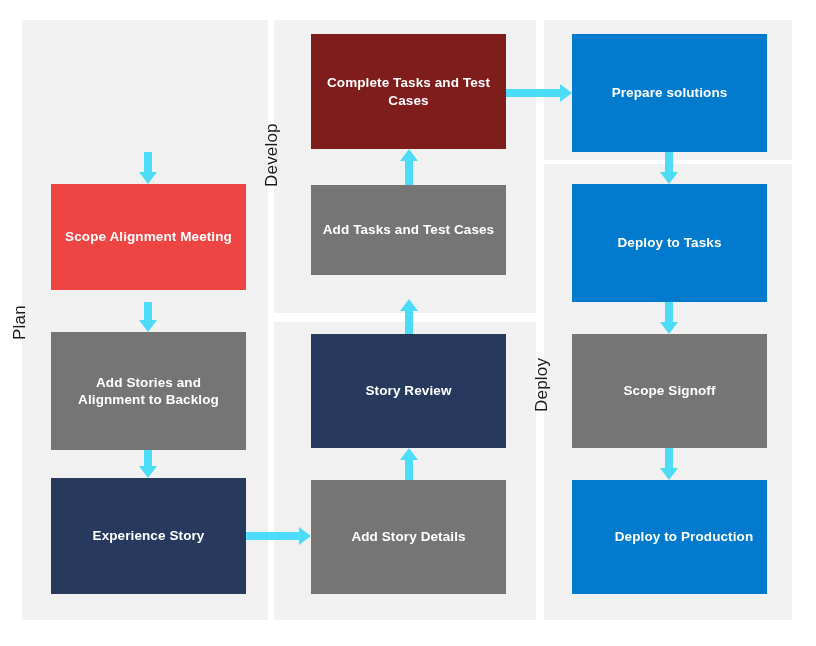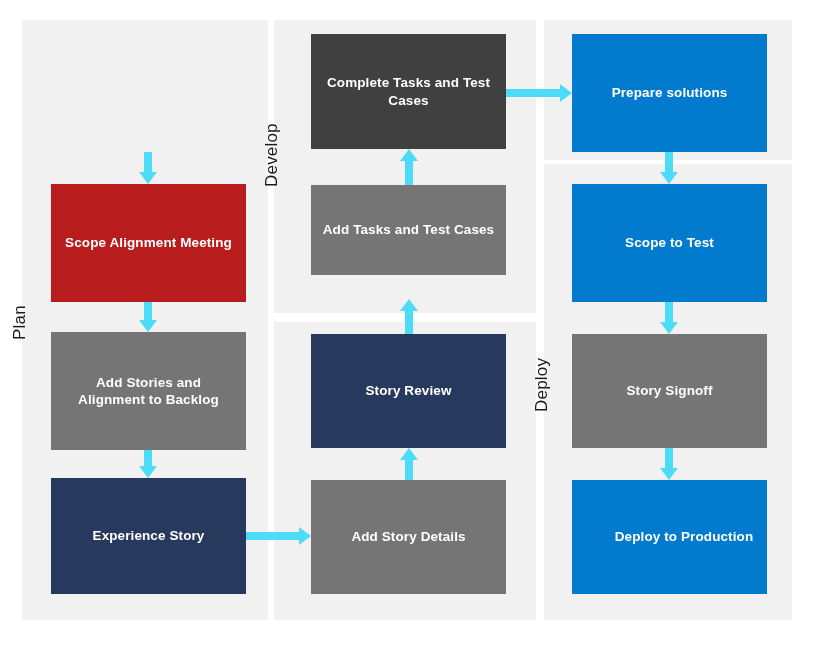--- a/index.html
+++ b/index.html
@@ -110,30 +110,30 @@
 
 <div id="canvas">
     <div class="panel" style="left: 22px; top: 20px; width: 246px; height: 600px; background: rgb(241, 241, 241);"></div>
     <div class="panel-label" style="left: 30px; top: 320px;">Plan</div>
     <div class="panel" style="left: 274px; top: 20px; width: 262px; height: 293px; background: rgb(241, 241, 241);"></div>
     <div class="panel-label" style="left: 282px; top: 166.5px;">Develop</div>
     <div class="panel" style="left: 274px; top: 322px; width: 262px; height: 298px; background: rgb(241, 241, 241);"></div>
     <div class="panel" style="left: 544px; top: 20px; width: 248px; height: 140px; background: rgb(241, 241, 241);"></div>
     <div class="panel" style="left: 544px; top: 164px; width: 248px; height: 456px; background: rgb(241, 241, 241);"></div>
     <div class="panel-label" style="left: 552px; top: 392px;">Deploy</div>
-    <div class="node node-navy" style="left: 51px; top: 184px; width: 195px; height: 118px; background: #b91c1c;">Scope Alignment Meeting</div>
+    <div class="node node-navy" style="left: 51px; top: 184px; width: 195px; height: 106px; background: #ef4444;">Scope Alignment Meeting</div>
     <div class="node node-gray" style="left: 51px; top: 332px; width: 195px; height: 118px; background: rgb(117, 117, 117);">Add Stories and Alignment to Backlog</div>
     <div class="node node-navy" style="left: 51px; top: 478px; width: 195px; height: 116px; background: rgb(40, 57, 94);">Experience Story</div>
-    <div class="node node-gray" style="left: 311px; top: 34px; width: 195px; height: 115px; background: #404040;">Complete Tasks and Test Cases</div>
+    <div class="node node-gray" style="left: 311px; top: 34px; width: 195px; height: 115px; background: #7f1d1d;">Complete Tasks and Test Cases</div>
     <div class="node node-gray" style="left: 311px; top: 185px; width: 195px; height: 90px; background: rgb(117, 117, 117);">Add Tasks and Test Cases</div>
     <div class="node node-navy" style="left: 311px; top: 334px; width: 195px; height: 114px; background: rgb(40, 57, 94);">Story Review</div>
     <div class="node node-gray" style="left: 311px; top: 480px; width: 195px; height: 114px; background: rgb(117, 117, 117);">Add Story Details</div>
     <div class="node node-blue" style="left: 572px; top: 34px; width: 195px; height: 118px; background: rgb(2, 123, 206);">Prepare solutions</div>
-    <div class="node node-blue" style="left: 572px; top: 184px; width: 195px; height: 118px; background: rgb(2, 123, 206);">Scope to Test</div>
-    <div class="node node-gray" style="left: 572px; top: 334px; width: 195px; height: 114px; background: rgb(117, 117, 117);">Story  Signoff</div>
+    <div class="node node-blue" style="left: 572px; top: 184px; width: 195px; height: 118px; background: rgb(2, 123, 206);">Deploy to Tasks</div>
+    <div class="node node-gray" style="left: 572px; top: 334px; width: 195px; height: 114px; background: rgb(117, 117, 117);">Scope  Signoff</div>
     <div class="node node-blue" style="left: 572px; top: 480px; width: 195px; height: 114px; background: rgb(2, 123, 206); padding-left: 39px;">Deploy to Production</div>
     <div class="arrow-v arrow-down" style="left: 148px; top: 152px;">
       <div class="shaft" style="background: rgb(77, 220, 247); top: 0px; height: 20px;"></div>
       <div class="head" style="top: 20px; border-top-color: rgb(77, 220, 247);"></div>
     </div>
     <div class="arrow-v arrow-down" style="left: 148px; top: 302px;">
       <div class="shaft" style="background: rgb(77, 220, 247); top: 0px; height: 18px;"></div>
       <div class="head" style="top: 18px; border-top-color: rgb(77, 220, 247);"></div>
     </div>
     <div class="arrow-v arrow-down" style="left: 148px; top: 450px;">

